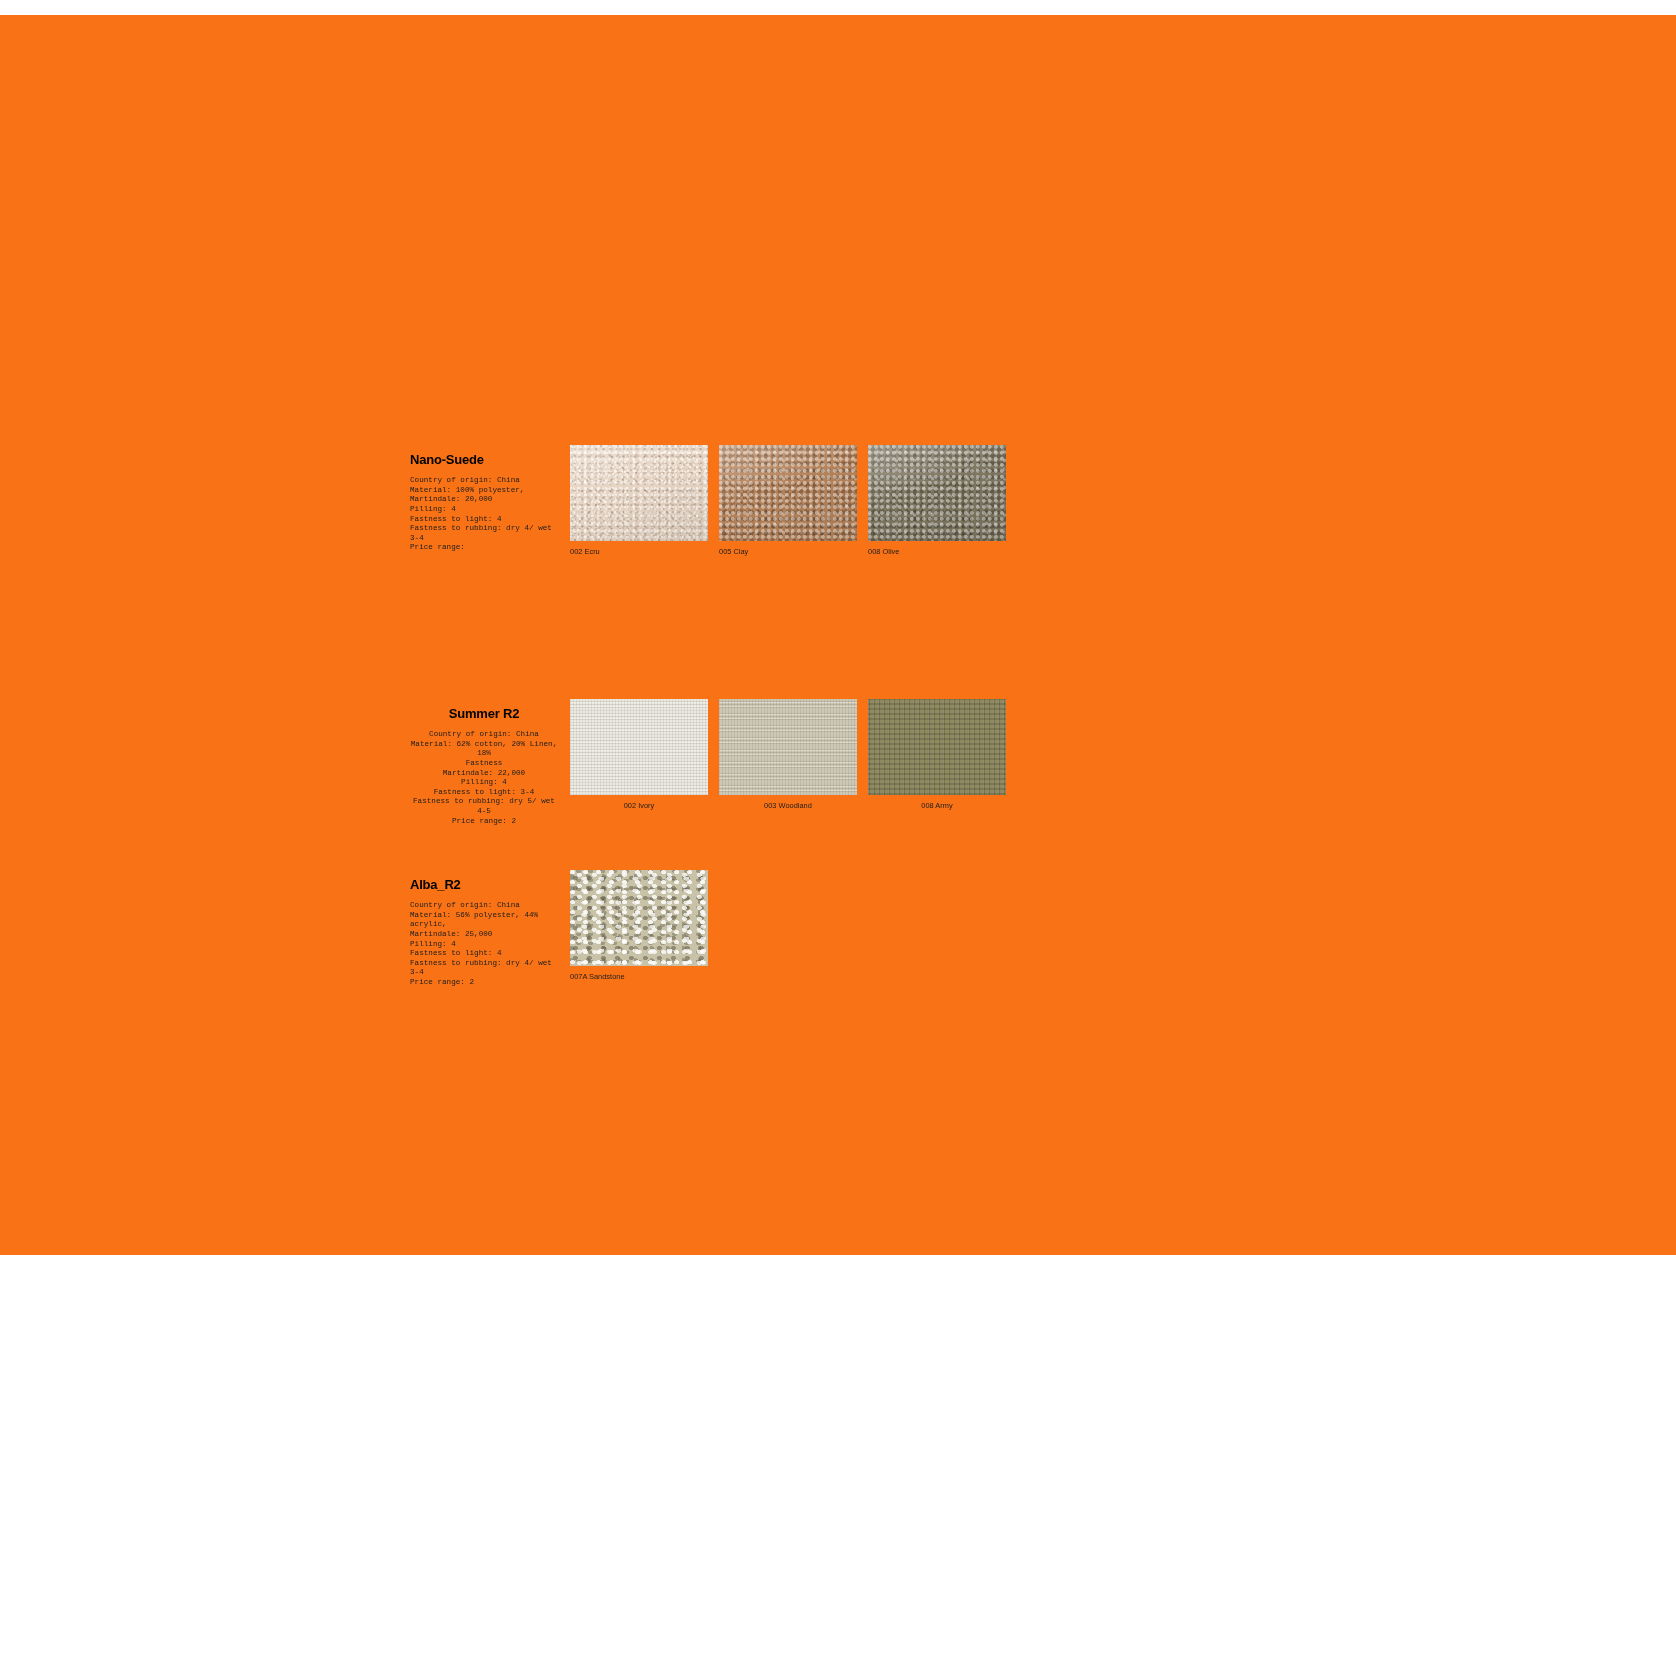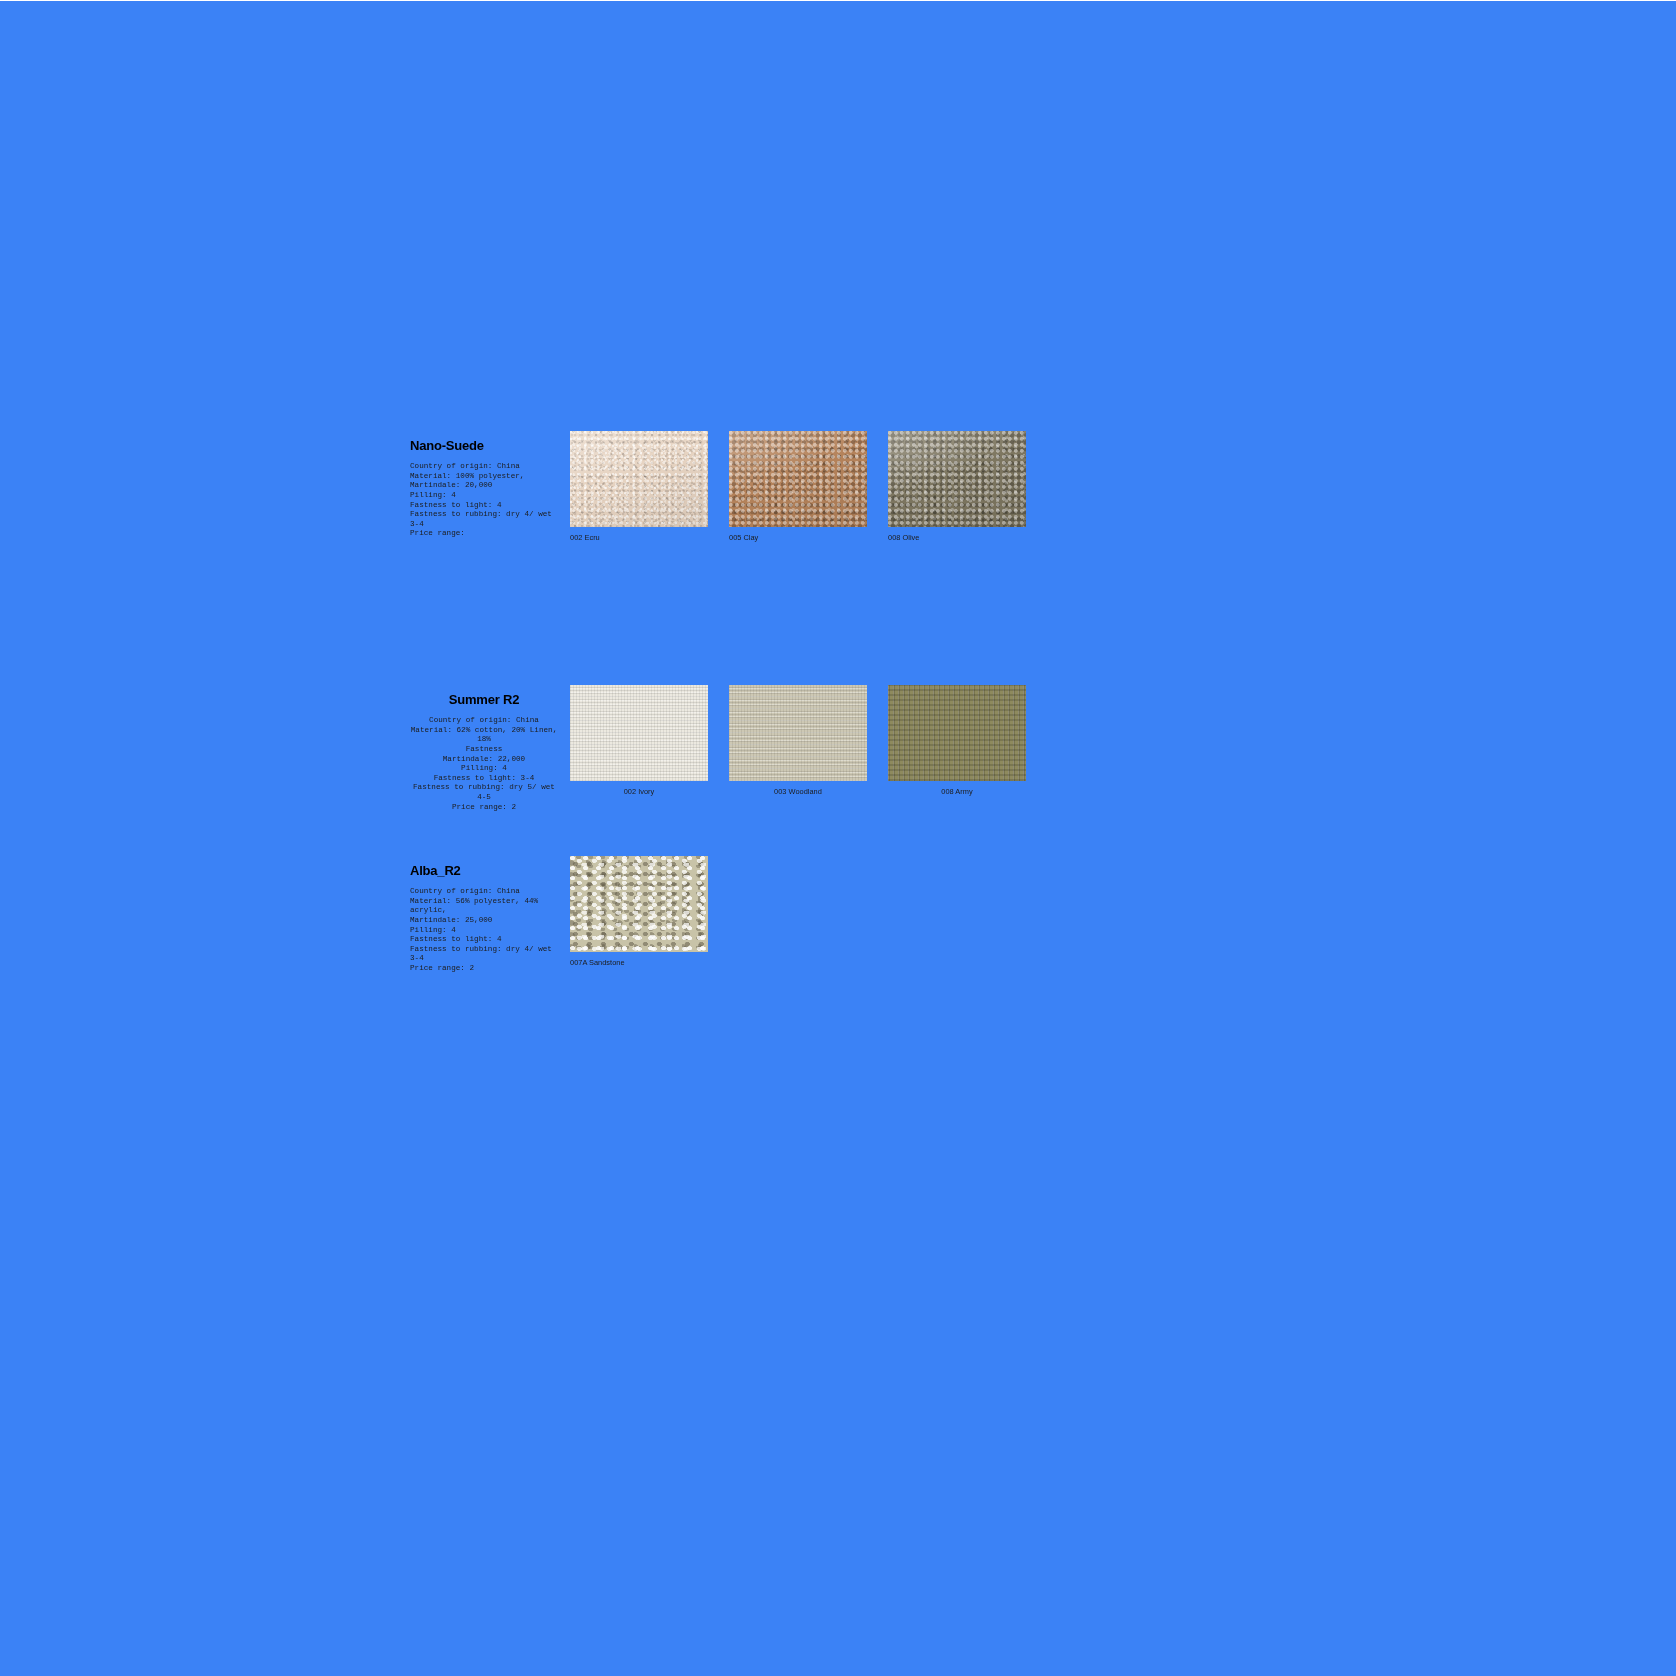--- a/index.html
+++ b/index.html
@@ -11,24 +11,24 @@
     width: 1676px;
     height: 1676px;
     position: relative;
     font-family: "Liberation Sans", sans-serif;
     color: #1a1a1a;
     overflow: hidden;
   }
 
   .page {
     position: absolute;
-    left: 0; top: 1px;
+    left: 0; top: 15px;
     width: 1676px;
-    height: 1676px;
-    background: #3b82f6;
+    height: 1240px;
+    background: #f97316;
   }
 
   
   .group {
     position: absolute;
     display: flex;
     align-items: flex-start;
   }
   .group-info {
     width: 148px;
@@ -53,21 +53,21 @@
     line-height: 9.6px;
     color: #1c1c1c;
     white-space: normal;
     letter-spacing: 0.02px;
     font-family: Liberation Mono, monospace;
   }
 
   
   .swatch-row {
     display: flex;
-    gap: 21px;
+    gap: 11px;
     margin-left: 12px;
   }
   .swatch {
     width: 138px;
   }
   .swatch-chip {
     width: 138px;
     height: 96px;
     display: block;
     position: relative;

